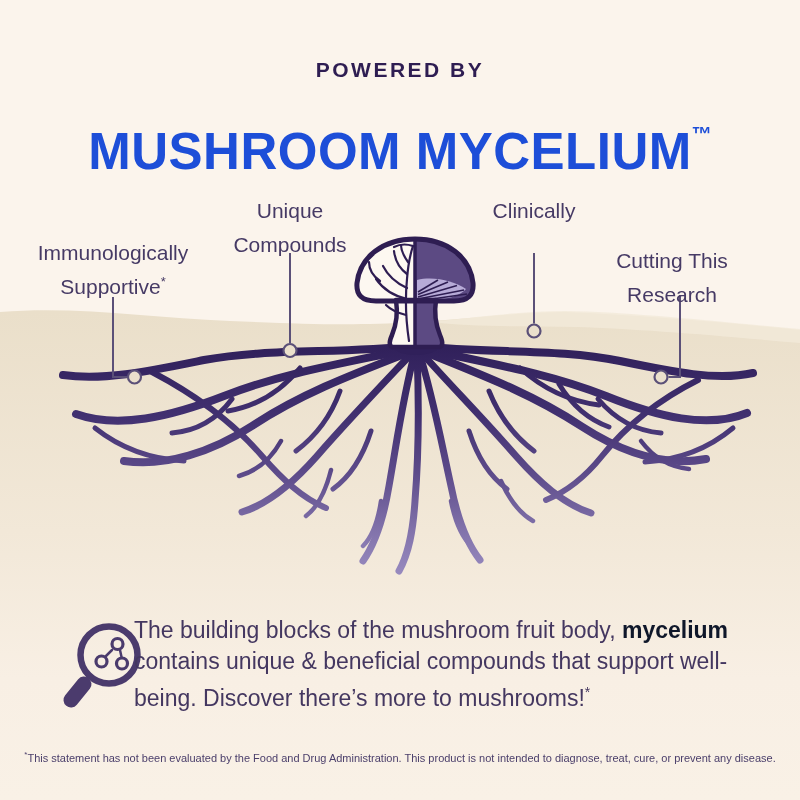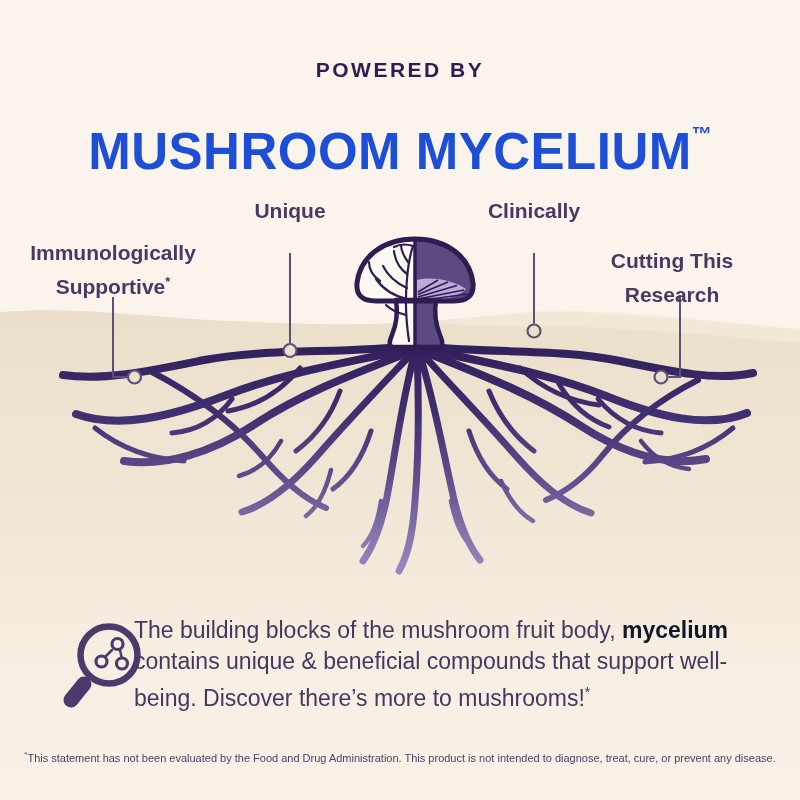--- a/index.html
+++ b/index.html
@@ -3,21 +3,21 @@
 <meta charset="utf-8">
 <style>
   html,body{margin:0;padding:0;}
   body{width:800px;height:800px;overflow:hidden;font-family:"Liberation Sans",sans-serif;}
   .stage{position:relative;width:800px;height:800px;background:#fbf4ec;overflow:hidden;}
   .scene{position:absolute;left:0;top:0;z-index:1;}
   .txt{position:absolute;z-index:3;color:#2e1d52;}
   .eyebrow{left:0;right:0;top:58px;text-align:center;font-size:21px;letter-spacing:2.5px;font-weight:700;color:#2e1d52;}
   .big-title{left:0;right:0;top:98px;text-align:center;font-size:51px;font-weight:700;letter-spacing:.5px;color:#1d4ed8;white-space:nowrap;margin-top:24px;}
   .big-title sup{font-size:20px;vertical-align:28px;letter-spacing:0;}
-  .callout{position:absolute;z-index:3;width:200px;text-align:center;font-size:21px;line-height:29px;font-weight:700;color:#463a65;}
+  .callout{position:absolute;z-index:3;width:200px;text-align:center;font-size:21px;line-height:29px;font-weight:400;color:#463a65;}
   .callout sup{font-size:13px;}
   .c1{left:13px;top:238px;}
   .c2{left:190px;top:196px;}
   .c3{left:434px;top:196px;text-align:center;}
   .c4{left:572px;top:246px;}
   .desc{position:absolute;z-index:3;left:134px;top:615px;width:660px;font-size:23px;line-height:31px;color:#443760;}
   .desc b{font-weight:700;color:#0f172a;}
   .desc sup{font-size:14px;}
   .disclaimer{position:absolute;z-index:3;left:0;right:0;top:750px;text-align:center;font-size:11px;color:#4a3e6a;}
   .disclaimer sup{font-size:8px;}
@@ -148,20 +148,21 @@
 
   <div class="txt eyebrow">POWERED BY</div>
   <div class="txt big-title"><span>MUSHROOM MYCELIUM</span><sup>™</sup></div>
 
   <div class="callout c1">
     <div>Immunologically</div>
     <div><span>Supportive</span><sup>*</sup></div>
   </div>
   <div class="callout c2">
     <div>Unique</div>
+    <div><span>Compounds</span><sup></sup></div>
   </div>
   <div class="callout c3">
     <div>Clinically</div>
   </div>
   <div class="callout c4">
     <div>Cutting This</div>
     <div><span>Research</span><sup></sup></div>
   </div>
 
   <div class="desc">

